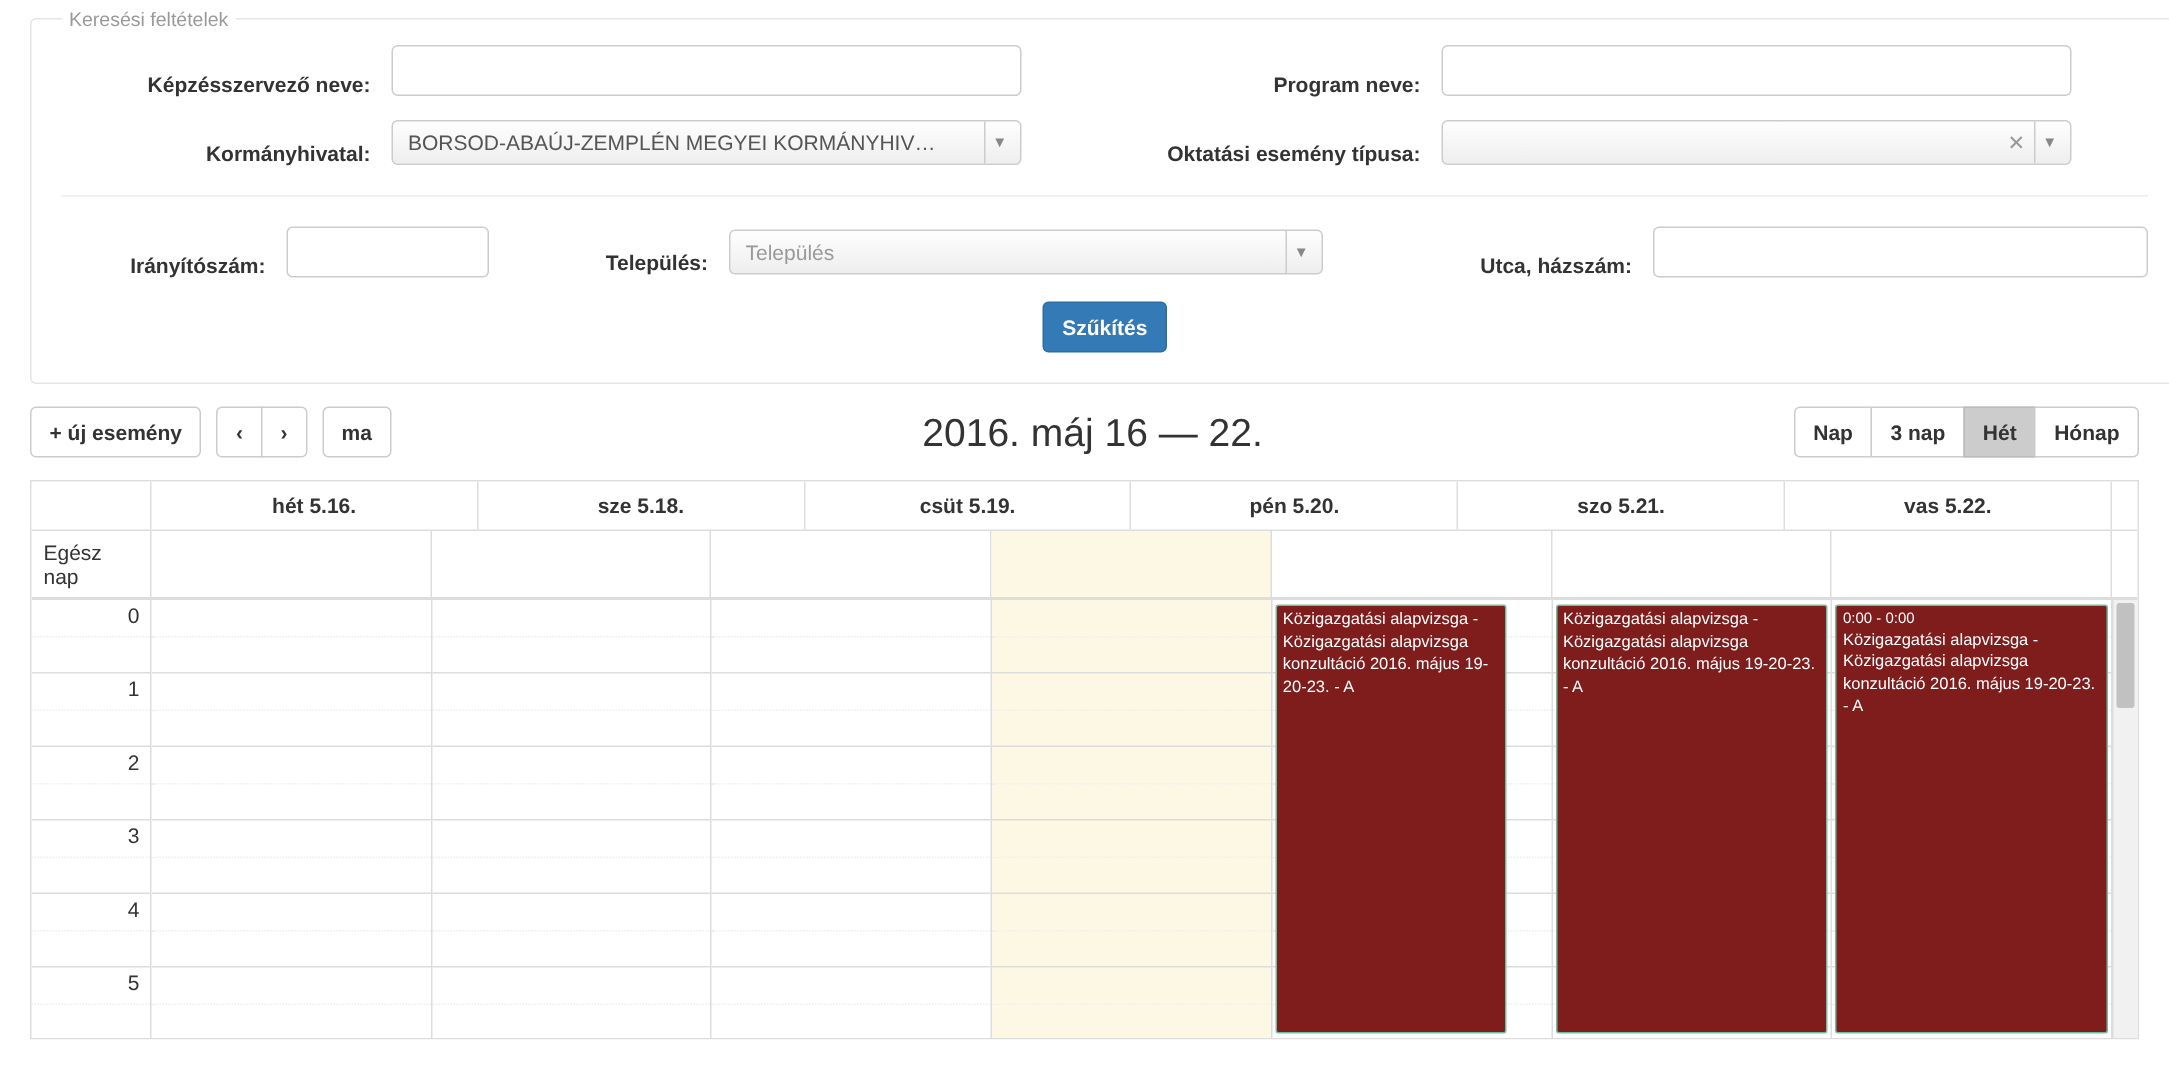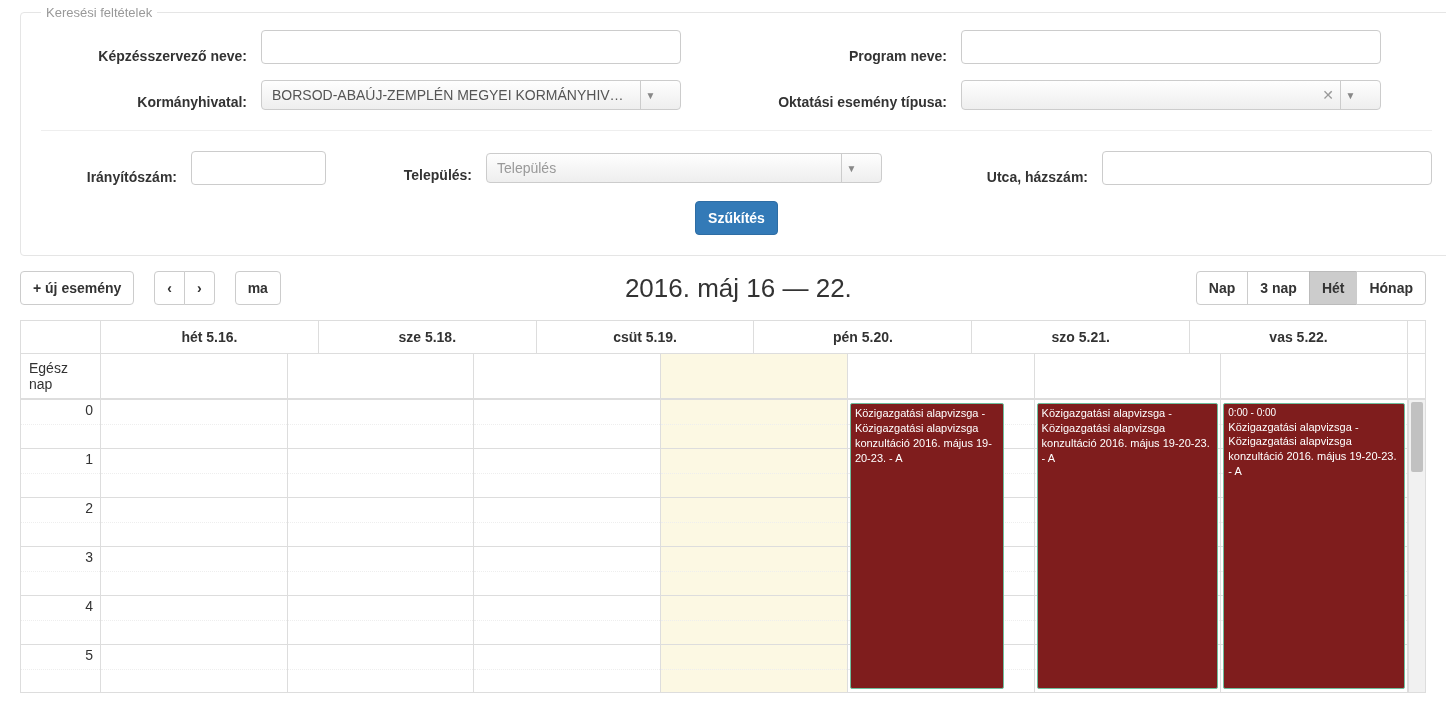--- a/index.html
+++ b/index.html
@@ -53,21 +53,21 @@
   .input-wide { width: 420px; }
   .input-narrow { width: 135px; }
   .select2-style {
     display: inline-flex;
     align-items: center;
     justify-content: space-between;
     height: 30px;
     border: 1px solid #ccc;
     border-radius: 4px;
     background: linear-gradient(#fefefe, #eeeeee);
-    padding: 0 20px 0 10px;
+    padding: 0 4px 0 10px;
     font-size: 14px;
     color: #555;
     cursor: pointer;
   }
   .select2-arrow {
     width: 20px;
     height: 100%;
     border-left: 1px solid #ccc;
     display: flex;
     align-items: center;
@@ -100,21 +100,21 @@
     background: #fff;
   }
   .btn-default { color: #333; background-color: #fff; border-color: #ccc; }
   .btn-primary { color: #fff; background-color: #337ab7; border-color: #2e6da4; }
   .btn-center { display: flex; justify-content: center; margin-top: 8px; }
   .toolbar-row {
     display: flex;
     align-items: center;
     margin-bottom: 15px;
   }
-  .toolbar-left { display: flex; gap: 20px; align-items: center; }
+  .toolbar-left { display: flex; gap: 10px; align-items: center; }
   .btn-group { display: inline-flex; }
   .btn-group .btn { border-radius: 0; margin-left: -1px; }
   .btn-group .btn:first-child { border-radius: 4px 0 0 4px; margin-left: 0; }
   .btn-group .btn:last-child { border-radius: 0 4px 4px 0; }
   .btn-group.view .btn.active { background: #ccc; border-color:#bbb; }
   .toolbar-title {
     flex: 1;
     text-align: center;
     font-size: 26px;
     font-weight: 400;

